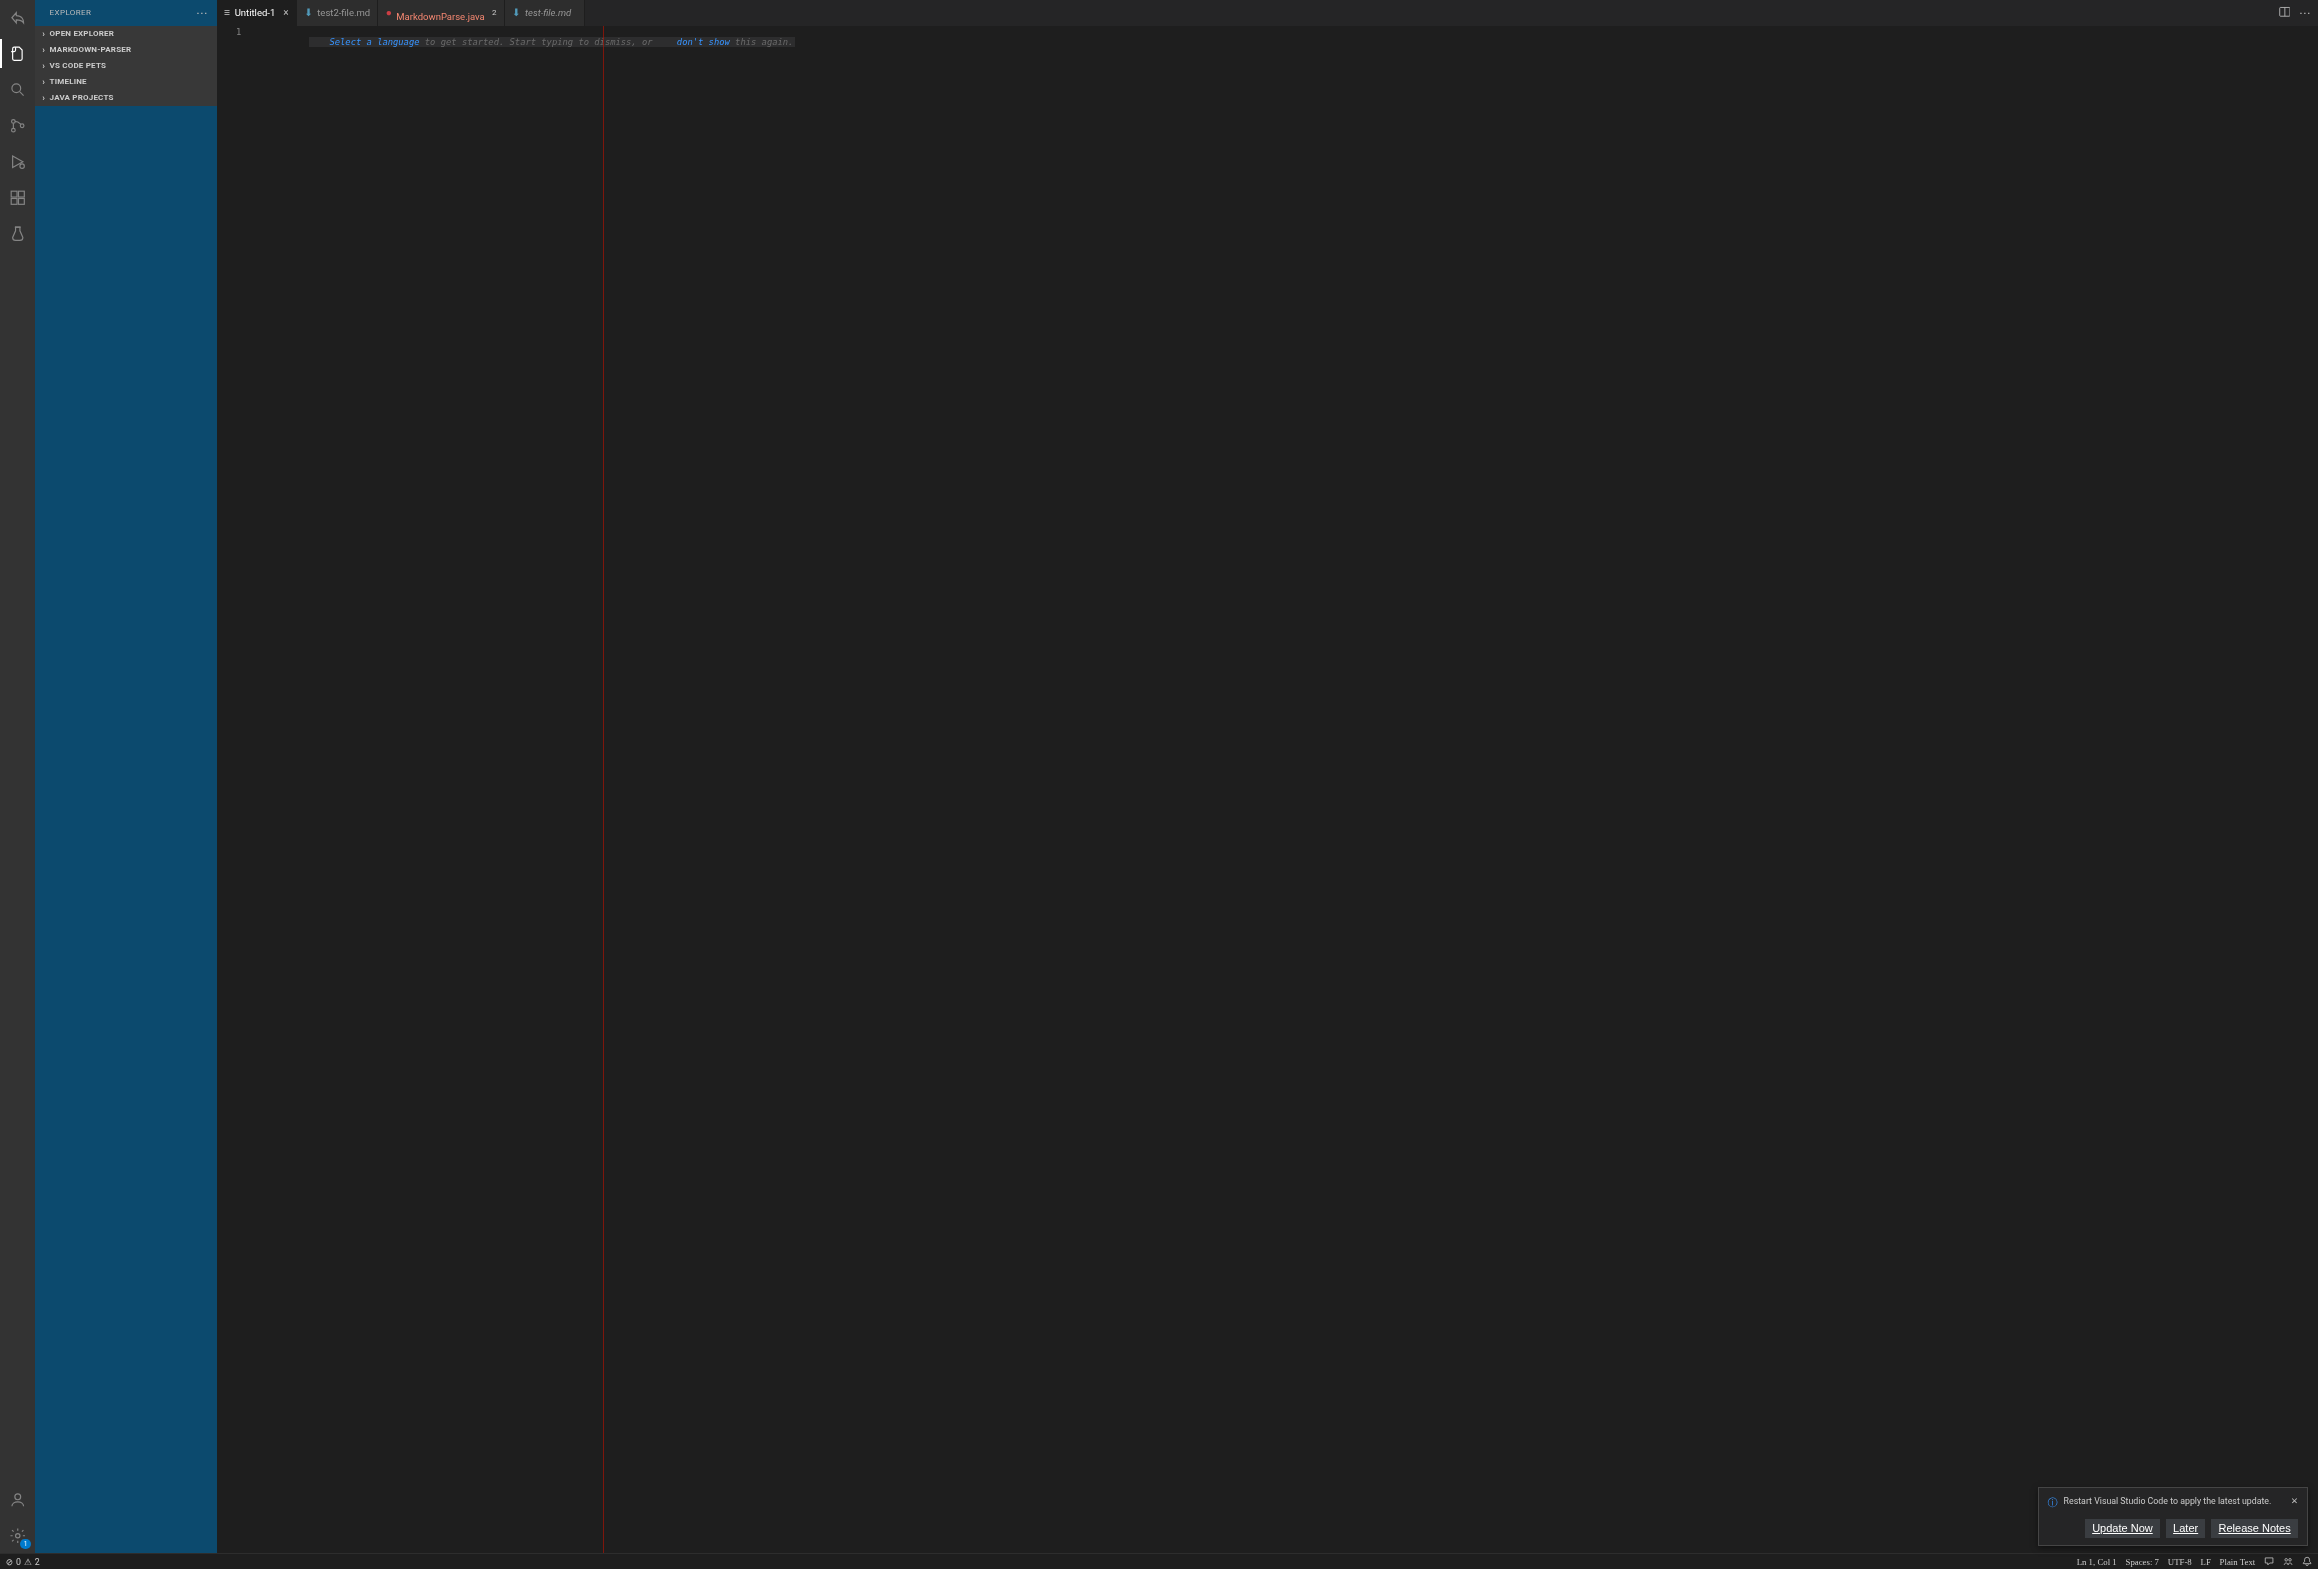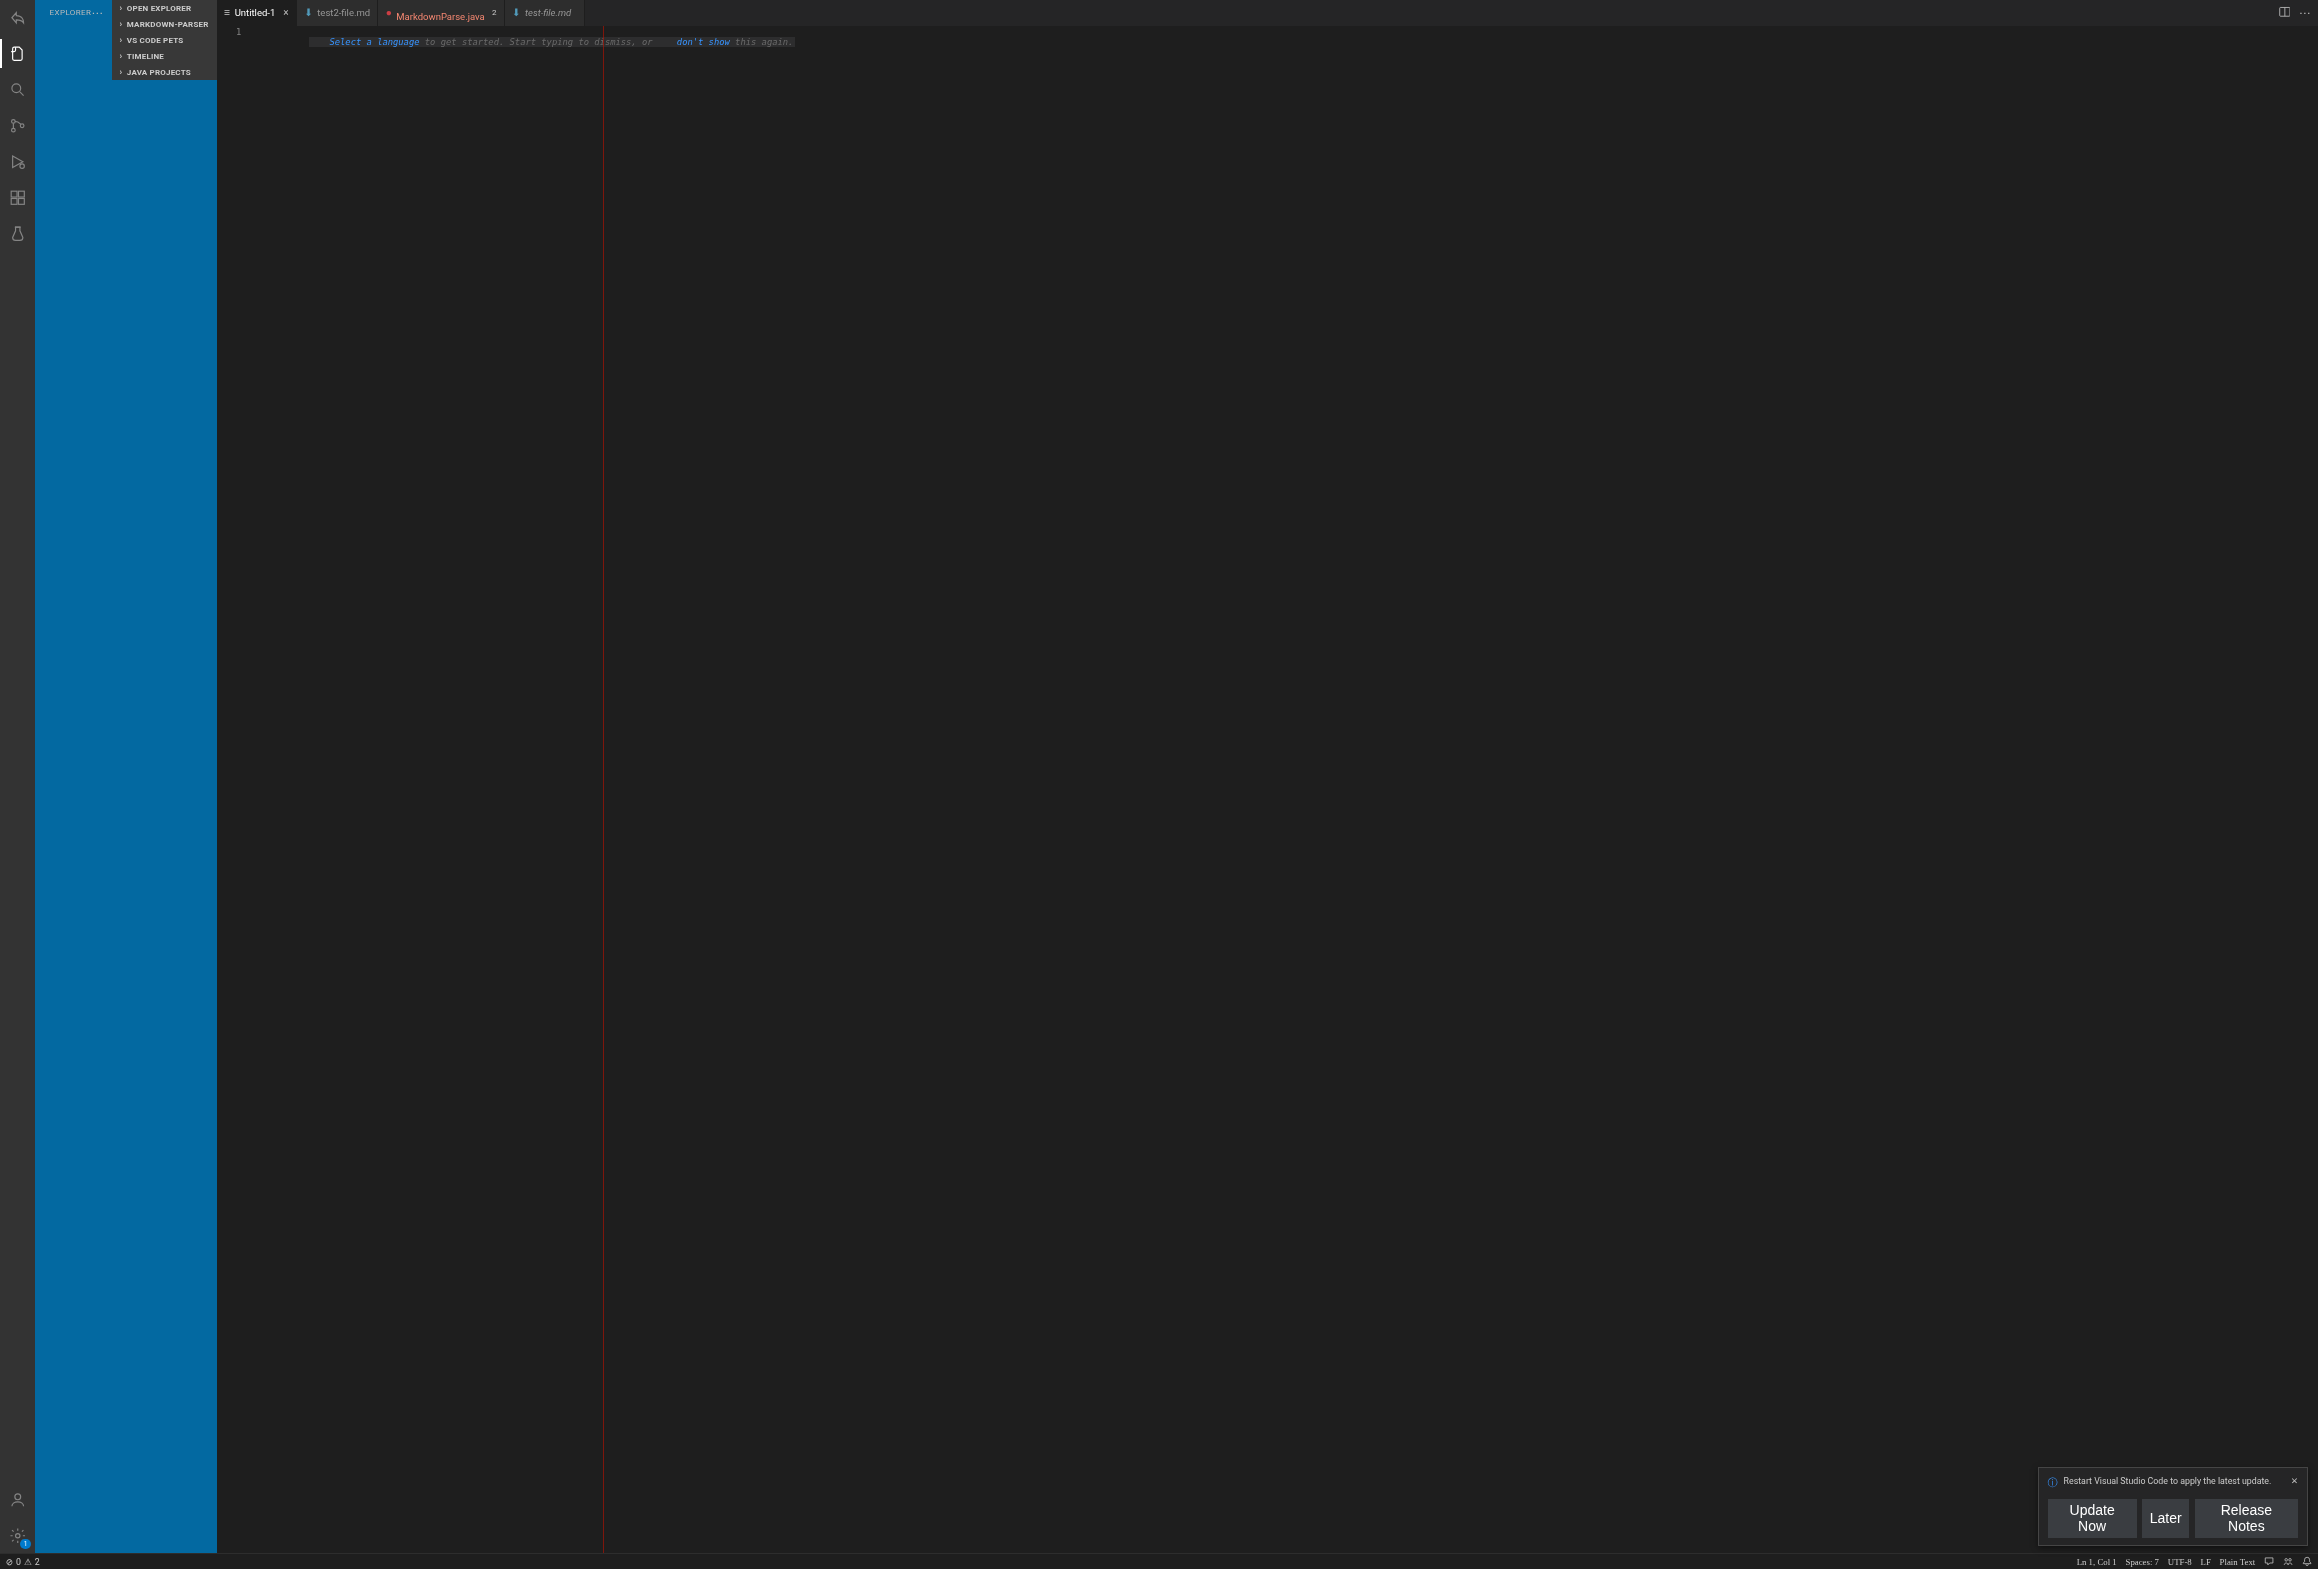--- a/index.html
+++ b/index.html
@@ -142,23 +142,23 @@
   height: 10.2px;
   font-size: 6.6px;
   display: flex;
   align-items: center;
   justify-content: center;
   padding: 0 2.2px;
 }
 
 .sidebar {
   width: 182px;
-  background: #0369a1;
-  display: flex;
-  flex-direction: row;
+  background: #0c4a6e;
+  display: flex;
+  flex-direction: column;
 }
 .sidebar-header {
   height: 25.5px;
   display: flex;
   align-items: center;
   justify-content: space-between;
   padding: 0 8.8px 0 14.6px;
   font-size: 8px;
   letter-spacing: 0.4px;
   color: #bbbbbb;
@@ -278,22 +278,23 @@
 }
 .notif-header { display: flex; align-items: flex-start; gap: 5.8px; }
 .notif-info-icon { color:#3794ff; font-size:10.2px; flex-shrink:0;}
 .notif-close { margin-left:auto; cursor:pointer; color:#bbb;}
 .notif-buttons { display:flex; gap:5.8px; justify-content:flex-end; margin-top:8.8px;}
 .notif-btn {
   background:#3a3d41;
   color:#fff;
   border:none;
   padding:3.6px 7.3px;
-  font-size:14px;
+  font-size:11px;
   cursor:pointer;
+  text-decoration:underline;
 }
 
 .statusbar {
   height: 16px;
   background: #1e1e1e;
   border-top: 0.7px solid #2d2d2d;
   display: flex;
   align-items: center;
   font-size: 8.8px;
   color: #cccccc;

